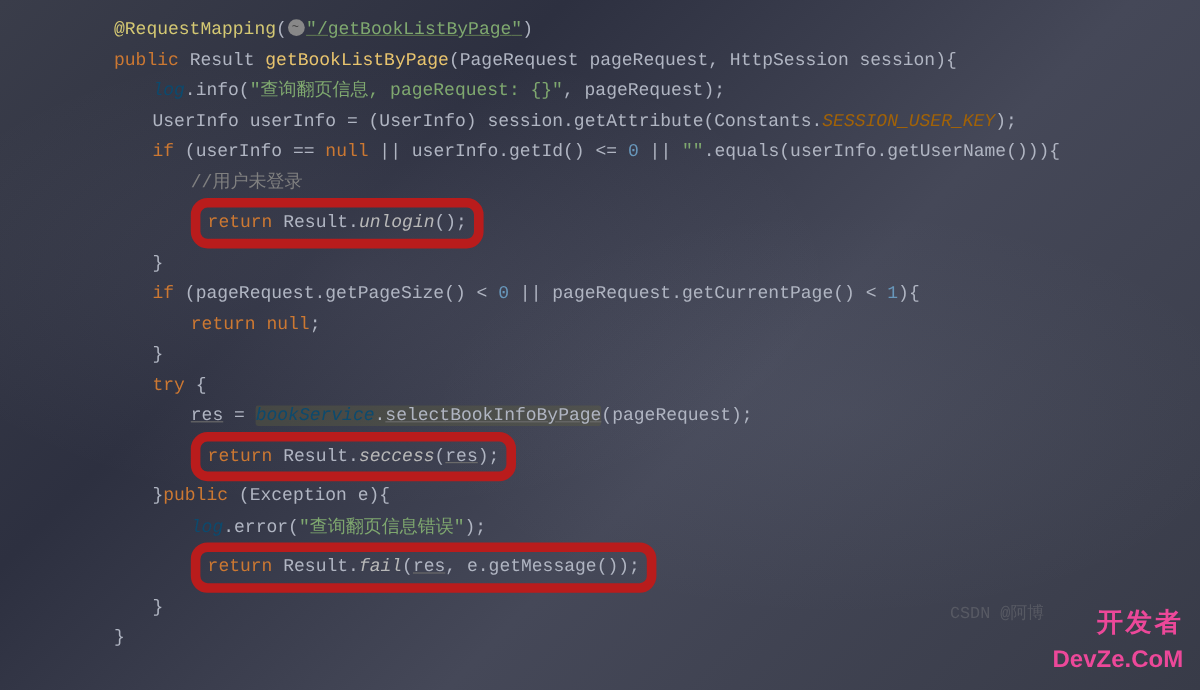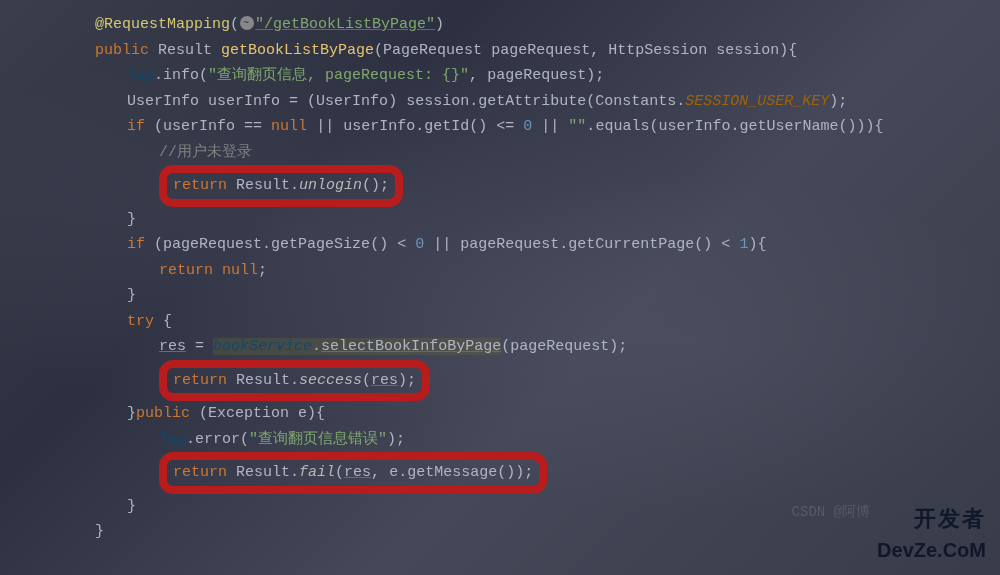--- a/index.html
+++ b/index.html
@@ -67,21 +67,21 @@
       display: inline-block;
     }
     .bg-highlight {
       background: rgba(100,100,60,0.35);
       border-radius: 2px;
     }
     .watermark {
       position: absolute;
       bottom: 8px;
       right: 14px;
-      color: #0f172a;
+      color: #ec4899;
       font-family: Arial, sans-serif;
       text-align: right;
       z-index: 2;
     }
     .watermark .cn { font-size: 22px; font-weight: bold; letter-spacing: 2px; }
     .watermark .en { font-size: 20px; font-weight: bold; letter-spacing: 0; margin-top: -4px; }
     .csdn-mark {
       position: absolute;
       bottom: 50px; right: 130px;
       color: rgba(150,150,150,0.3);

